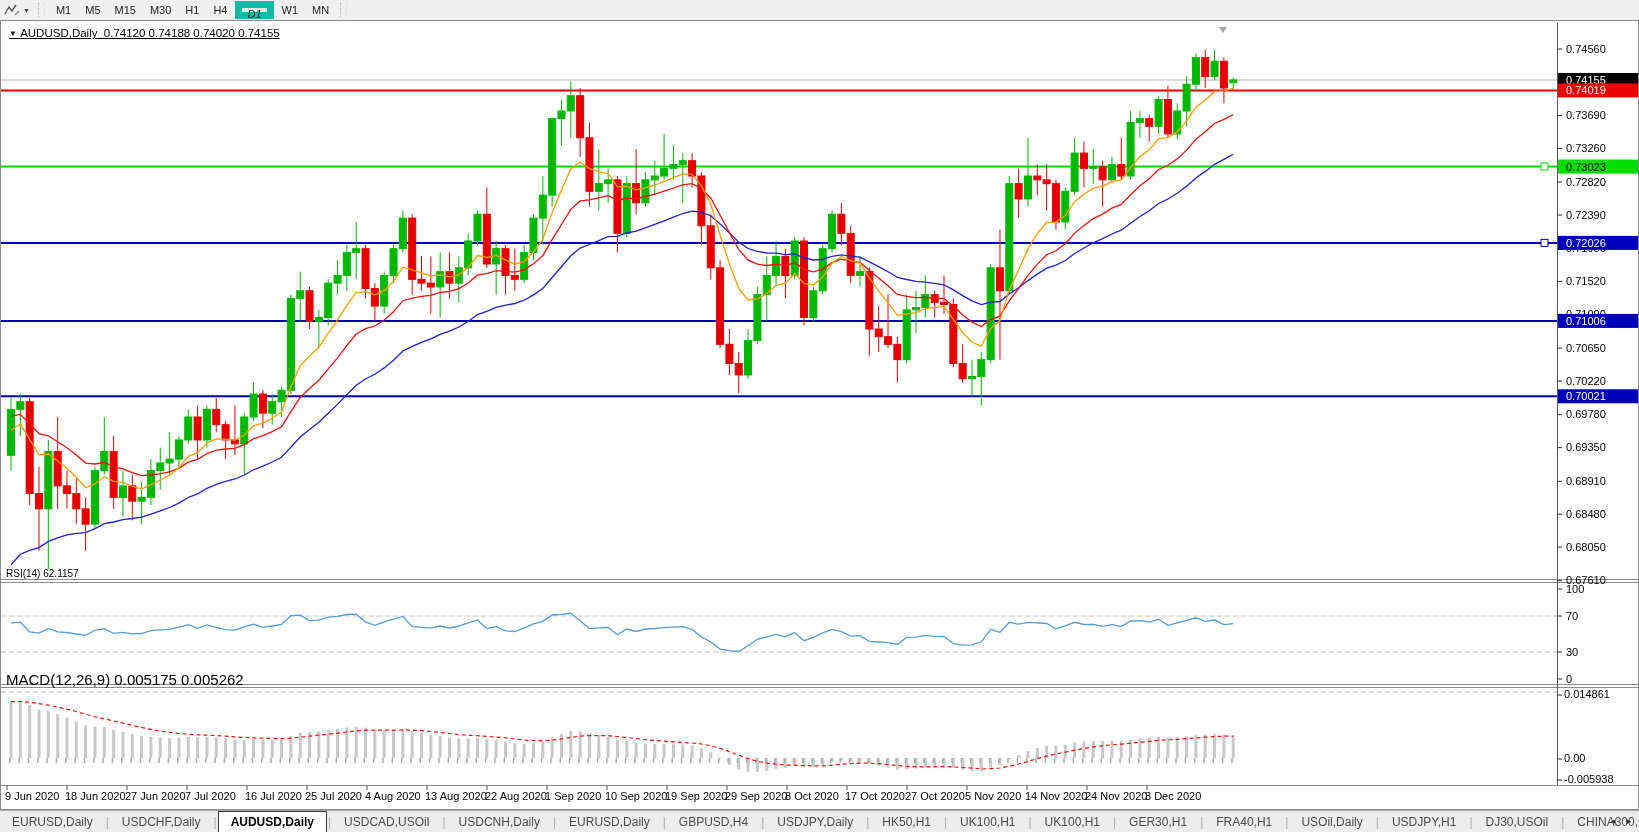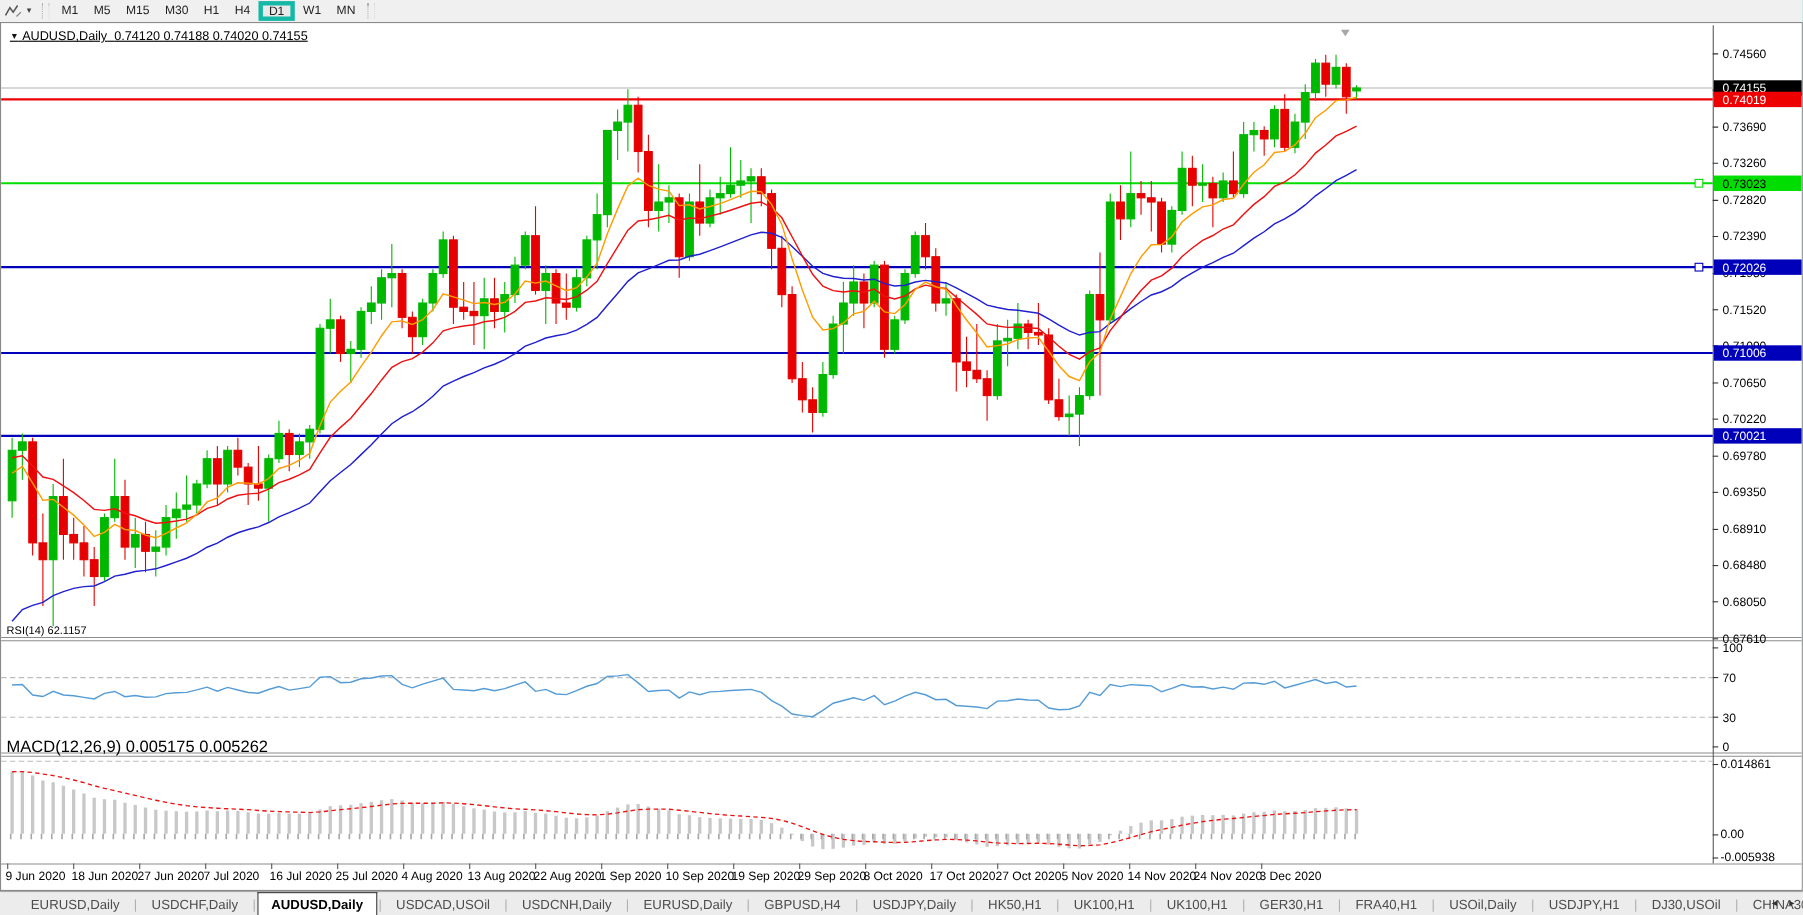--- a/index.html
+++ b/index.html
@@ -6,34 +6,34 @@
     font-family:"Liberation Sans", sans-serif;}
   .app{position:relative;width:1639px;height:588px;background:#14b8a6;}
   
   .toolbar{position:absolute;left:0;top:0;width:1639px;height:20px;background:#f0f0f0;
     border-bottom:1px solid #d9d9d9;display:flex;align-items:center;font-size:11px;color:#222;}
   .tool-icon-group{display:flex;align-items:center;padding:0 4px;height:20px;}
   .tool-dd{font-size:7px;color:#444;margin-left:3px;}
   .grip{width:5px;height:14px;margin:0 4px;border-left:1px dotted #b0b0b0;border-right:1px dotted #dadada;}
   .tfbtn{border:1px solid transparent;background:transparent;font-family:"Liberation Sans",sans-serif;
     font-size:11px;color:#222;height:18px;min-width:26px;padding:0 5px;margin:0 1px;cursor:default;}
-  .tfbtn.active{background:#e9e9e9;border:4px solid #14b8a6;}
+  .tfbtn.active{background:#e9e9e9;border:7px solid #14b8a6;font-style:italic;}
   
   .chart-area{position:absolute;left:0;top:20px;width:1639px;height:790px;background:#ffffff;
     border:1px solid #8a8a8a;box-sizing:border-box;}
   .chart-area svg{position:absolute;left:0;top:0;}
   .overlay{position:absolute;font-size:11.5px;color:#000;white-space:pre;pointer-events:none;}
   .title-overlay{left:8px;top:6px;text-decoration:underline;}
   .title-overlay .marker{font-size:8px;vertical-align:1px;color:#111;}
   .rsi-overlay{left:5px;top:547px;font-size:10px;}
   .macd-overlay{left:5px;top:650px;font-size:15px;}
   
   .tabbar{position:absolute;left:0;top:810px;width:1639px;height:22px;background:#ececec;
     border-top:1px solid #a8a8a8;display:flex;align-items:stretch;font-size:12px;color:#4c4c4c;
-    padding-left:16px;box-sizing:border-box;overflow:hidden;}
+    box-sizing:border-box;overflow:hidden;}
   .tab{display:flex;align-items:center;padding:0 12px;cursor:default;white-space:nowrap;}
   .tab.active{background:#ffffff;border:1px solid #3a3a3a;border-bottom:none;color:#000;font-weight:bold;}
   .tabdiv{display:flex;align-items:center;color:#b0b0b0;padding:0 1px;}
   .tab-arrows{margin-left:auto;display:flex;align-items:center;gap:8px;padding-right:6px;color:#333;
     font-size:8px;flex:0 0 auto;}
   .tab-arrow{cursor:default;}
 </style>
 </head>
 <body>
 

